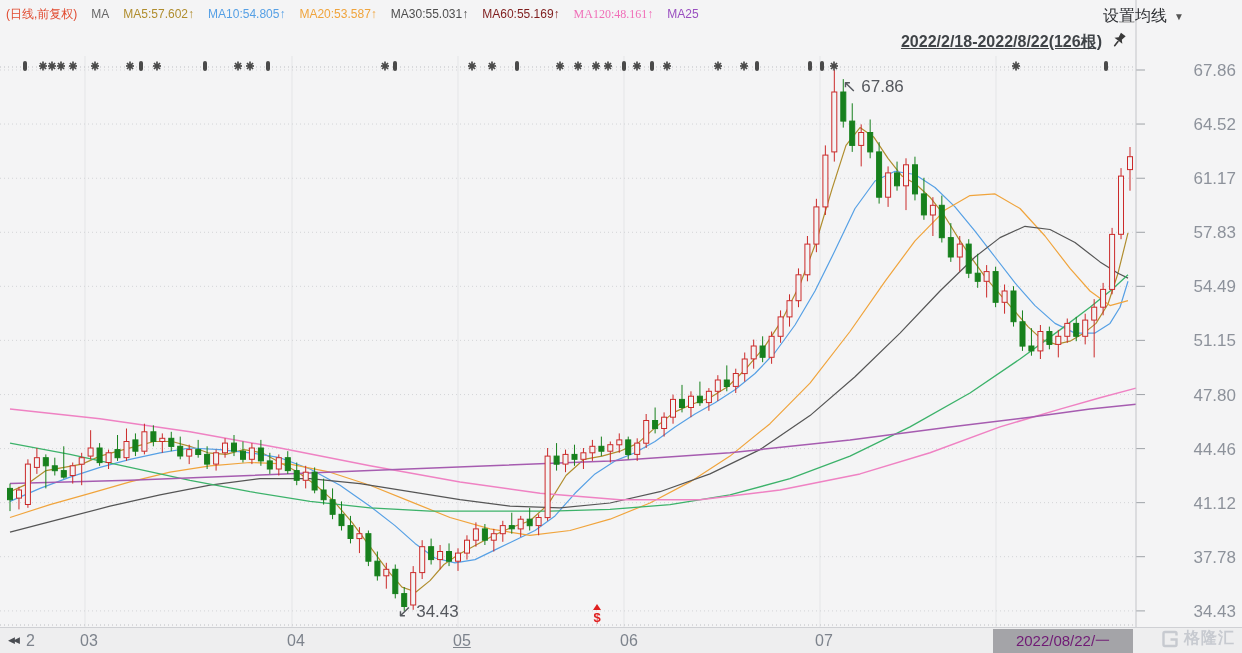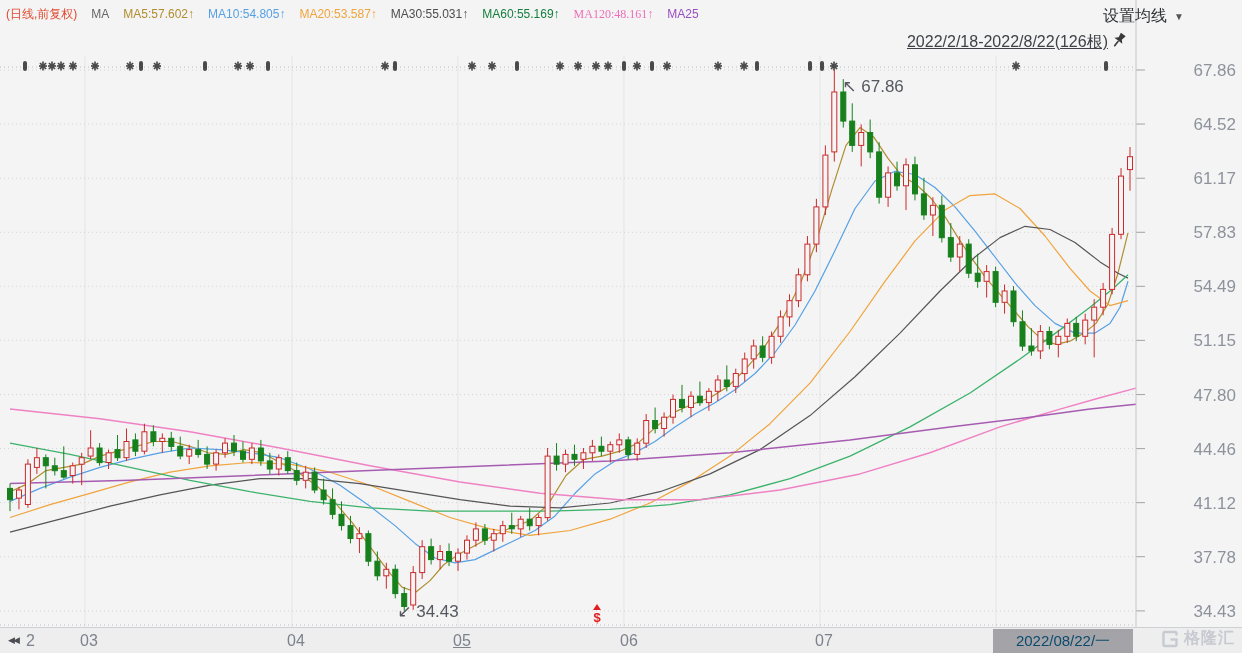--- a/index.html
+++ b/index.html
@@ -8,29 +8,29 @@
   #plot{position:absolute;left:0;top:0;}
   
   .hdr-row1{position:absolute;left:6px;top:3px;width:1026px;height:22px;display:flex;
             align-items:center;gap:14px;font-size:12px;white-space:nowrap;overflow:hidden;}
   .hdr-title{font-weight:400;}
   .ma-item{display:inline-block;}
   .ma-clip{max-width:36px;overflow:hidden;}
   .settings{position:absolute;left:1103px;top:6px;font-size:16px;color:#2f3135;cursor:pointer;
             display:flex;align-items:center;gap:7px;}
   .settings .caret{font-size:10px;color:#555;}
-  .daterow{position:absolute;top:31px;right:114px;height:22px;display:flex;align-items:center;gap:2px;}
+  .daterow{position:absolute;top:31px;right:114px;height:22px;display:flex;align-items:center;gap:8px;font-weight:bold;}
   .daterange{font-size:16px;color:#3f4347;text-decoration:underline;cursor:pointer;}
   
   .xstrip{position:absolute;left:0;top:627px;width:1242px;height:26px;background:#eeeeef;
           border-top:1px solid #cfd0d4;}
   .panback{position:absolute;left:8px;top:7px;font-size:9px;color:#4a4d52;letter-spacing:-2px;cursor:pointer;}
   .mlabel{position:absolute;top:4px;font-size:16px;color:#7d838c;}
   .xbadge{position:absolute;left:993px;top:1px;width:140px;height:24px;background:#a4a4a8;
-          color:#0c4a6e;font-size:15px;display:flex;align-items:center;justify-content:center;}
+          color:#701a75;font-size:15px;display:flex;align-items:center;justify-content:center;}
   
   .watermark{position:absolute;left:1160px;top:628px;display:flex;align-items:center;gap:4px;
              color:#c7cad0;z-index:5;}
   .wm-text{font-size:16px;font-weight:bold;letter-spacing:1px;}
 </style>
 </head>
 <body>
 
 <div class="stage">
   <svg id="plot" width="1242" height="653">
@@ -514,21 +514,21 @@
     </svg>
 
   <div class="hdr-row1">
     <span class="hdr-title" style="color: rgb(225, 73, 46);">(日线,前复权)</span>
     <span style="color:#666">MA</span>
     <span id="ma-legend" style="display:flex;gap:14px;">
         <span class="ma-item" style="color: rgb(176, 141, 46);">MA5:57.602↑</span>
         <span class="ma-item" style="color: rgb(86, 160, 229);">MA10:54.805↑</span>
         <span class="ma-item" style="color: rgb(240, 164, 60);">MA20:53.587↑</span>
         <span class="ma-item" style="color: rgb(77, 77, 77);">MA30:55.031↑</span>
-        <span class="ma-item" style="color: #15803d;">MA60:55.169↑</span>
+        <span class="ma-item" style="color: #7f1d1d;">MA60:55.169↑</span>
         <span class="ma-item" style="color: rgb(240, 110, 184); font-family: Liberation Serif, serif;">MA120:48.161↑</span>
         <span class="ma-item ma-clip" style="color: rgb(154, 79, 192);">MA25</span>
       </span>
   </div>
 
   <div class="settings">
     <span>设置均线</span>
     <span class="caret">▼</span>
   </div>
 

